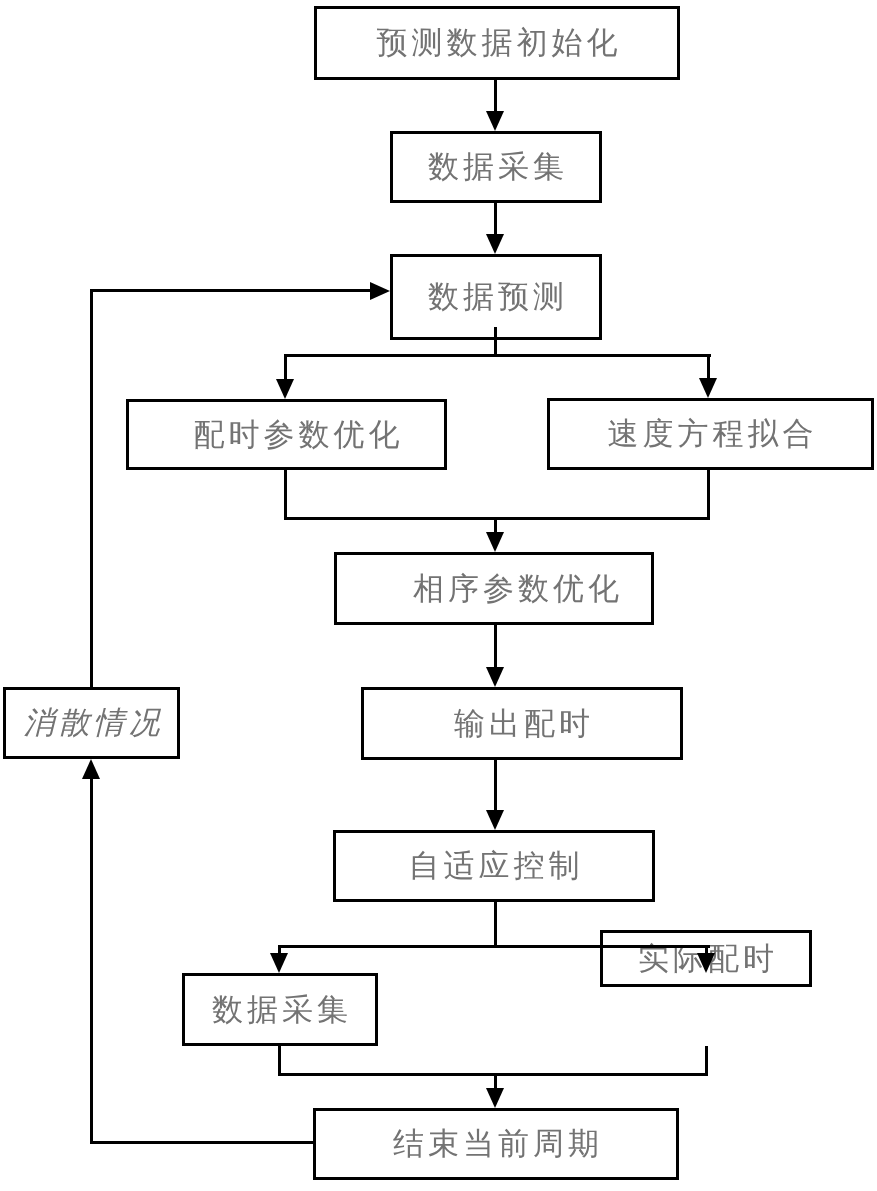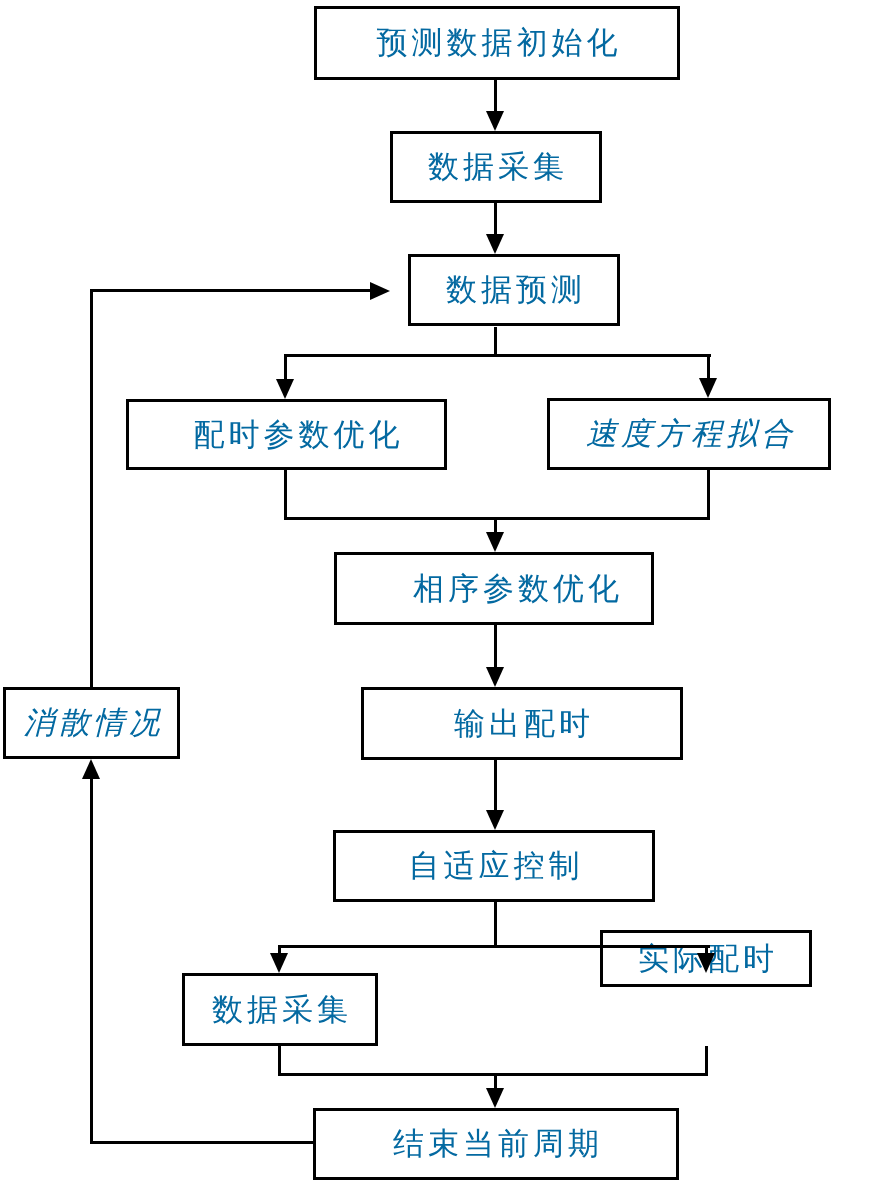--- a/index.html
+++ b/index.html
@@ -15,47 +15,47 @@
     position: absolute;
     box-sizing: border-box;
     border: 3px solid #000000;
     background: #ffffff;
     display: flex;
     align-items: center;
     justify-content: center;
     font-size: 31px;
     letter-spacing: 4px;
     text-indent: 4px;
-    color: #0369a1;
+    color: #737373;
     white-space: nowrap;
   }
   .line { position: absolute; background: #000000; }
   .arr  { position: absolute; width: 0; height: 0; }
   .arr.down  { border-left: 9px solid transparent; border-right: 9px solid transparent; border-top: 20px solid #000000; }
   .arr.up    { border-left: 9px solid transparent; border-right: 9px solid transparent; border-bottom: 20px solid #000000; }
   .arr.right { border-top: 9px solid transparent; border-bottom: 9px solid transparent; border-left: 20px solid #000000; }
 </style>
 </head>
 <body>
 
 <div class="canvas">
 
   <div class="node" style="left:314px; top:6px;   width:366px; height:74px;">
       <span>预测数据初始化</span>
     </div>
   <div class="node" style="left:390px; top:131px; width:212px; height:72px;">
       <span>数据采集</span>
     </div>
-  <div class="node" style="left:408px; top:254px; width:212px; height:72px;">
+  <div class="node" style="left:390px; top:254px; width:212px; height:86px;">
       <span>数据预测</span>
     </div>
   <div class="node" style="left:126px; top:399px; width:321px; height:71px;padding-left:20px;">
       <span>配时参数优化</span>
     </div>
-  <div class="node" style="left:547px; top:398px; width:284px; height:72px;font-style:italic;">
+  <div class="node" style="left:547px; top:398px; width:327px; height:72px;">
       <span>速度方程拟合</span>
     </div>
   <div class="node" style="left:334px; top:552px; width:320px; height:73px;padding-left:44px;">
       <span>相序参数优化</span>
     </div>
   <div class="node" style="left:333px; top:687px; width:322px; height:73px;margin-left:28px;">
       <span>输出配时</span>
     </div>
   <div class="node" style="left:333px; top:830px; width:322px; height:72px;">
       <span>自适应控制</span>

